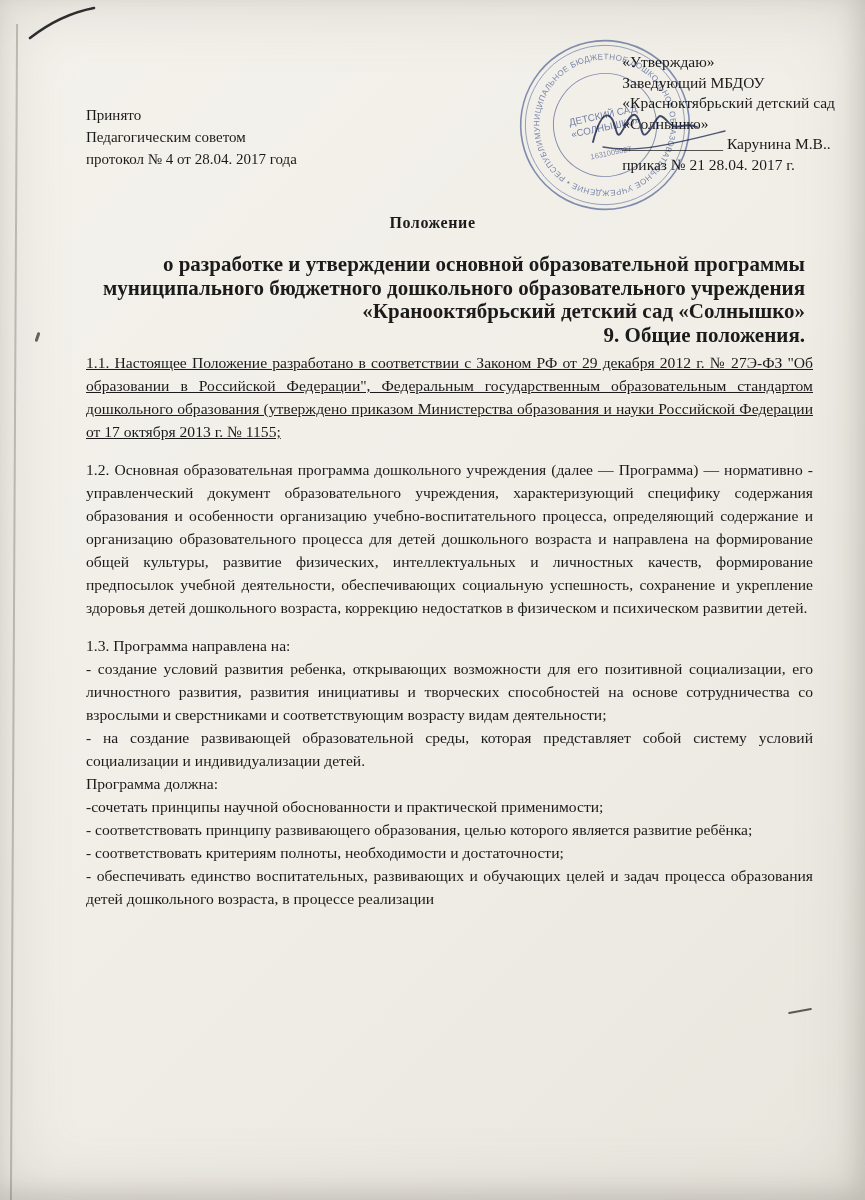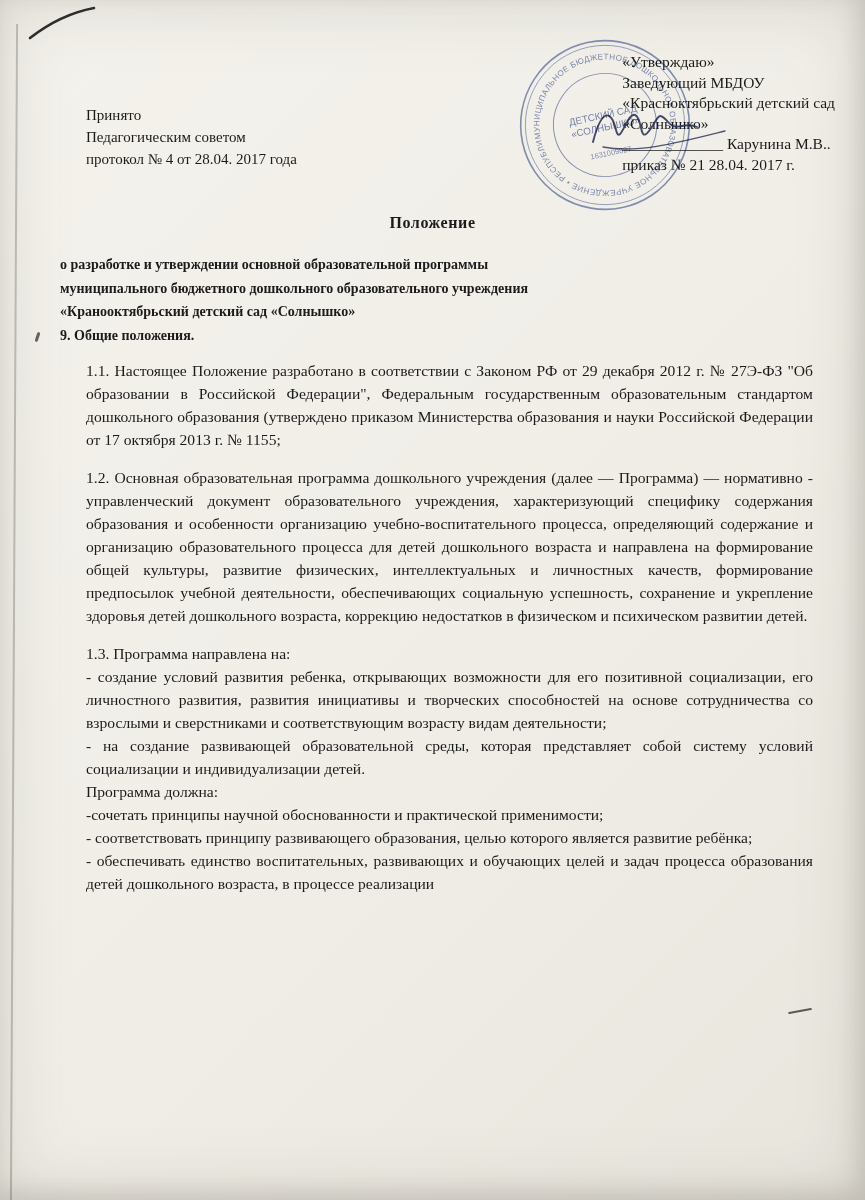--- a/index.html
+++ b/index.html
@@ -31,25 +31,25 @@
   .hdr-right { position:absolute; right:30px; top:52px; font-size:15.5px; line-height:20.5px; text-align:left; }
 
   .stamp {
     position:absolute; left:516px; top:36px; width:178px; height:178px;
     transform:rotate(-12deg); mix-blend-mode:multiply; opacity:0.85;
     pointer-events:none;
   }
   .signature { position:absolute; right:130px; top:100px; }
 
   .title { text-align:center; font-size:16px; font-weight:bold; margin-top:18px; letter-spacing:0.6px; }
-  .subtitle { text-align:left; font-weight:bold; font-size:14px; line-height:23.5px; margin-top:21px; padding:0 60px; }
+  .subtitle { text-align:right; font-weight:bold; font-size:21px; line-height:23.5px; margin-top:21px; padding:0 60px; }
 
   .bodytext { padding:0 52px 0 86px; font-size:15.6px; line-height:23px; text-align:justify; }
   .para { margin-top:15px; }
-  .p-first { margin-top:12px; }
+  .p-first { margin-top:4px;text-decoration:underline; }
   .group div { text-align:justify; }
 </style>
 </head>
 <body>
 
 <div class="scan">
 
   <div class="edge-left"></div>
 
   <svg class="pen-mark" width="72" height="40">
@@ -117,18 +117,19 @@
 
     <p class="para">1.2. Основная образовательная программа дошкольного учреждения (далее — Программа) — нормативно - управленческий документ образовательного учреждения, характеризующий специфику содержания образования и особенности организацию учебно-воспитательного процесса, определяющий содержание и организацию образовательного процесса для детей дошкольного возраста и направлена на формирование общей культуры, развитие физических, интеллектуальных и личностных качеств, формирование предпосылок учебной деятельности, обеспечивающих социальную успешность, сохранение и укрепление здоровья детей дошкольного возраста, коррекцию недостатков в физическом и психическом развитии детей.</p>
 
     <div class="para group">
       <div>1.3. Программа направлена на:</div>
       <div>-  создание условий развития ребенка, открывающих возможности для его позитивной социализации, его личностного развития, развития инициативы и творческих способностей на основе сотрудничества со взрослыми и сверстниками и соответствующим возрасту видам деятельности;</div>
       <div>-  на создание развивающей образовательной среды, которая представляет собой систему условий социализации и индивидуализации детей.</div>
       <div>Программа должна:</div>
       <div>-сочетать принципы научной обоснованности и практической применимости;</div>
       <div>- соответствовать принципу развивающего образования, целью которого является развитие ребёнка;</div>
+      <div>- соответствовать критериям полноты, необходимости и достаточности;</div>
       <div>- обеспечивать единство воспитательных, развивающих и обучающих целей и задач процесса образования детей дошкольного возраста, в процессе реализации</div>
     </div>
 
   </div>
 
 </div>
 
 </body></html>

